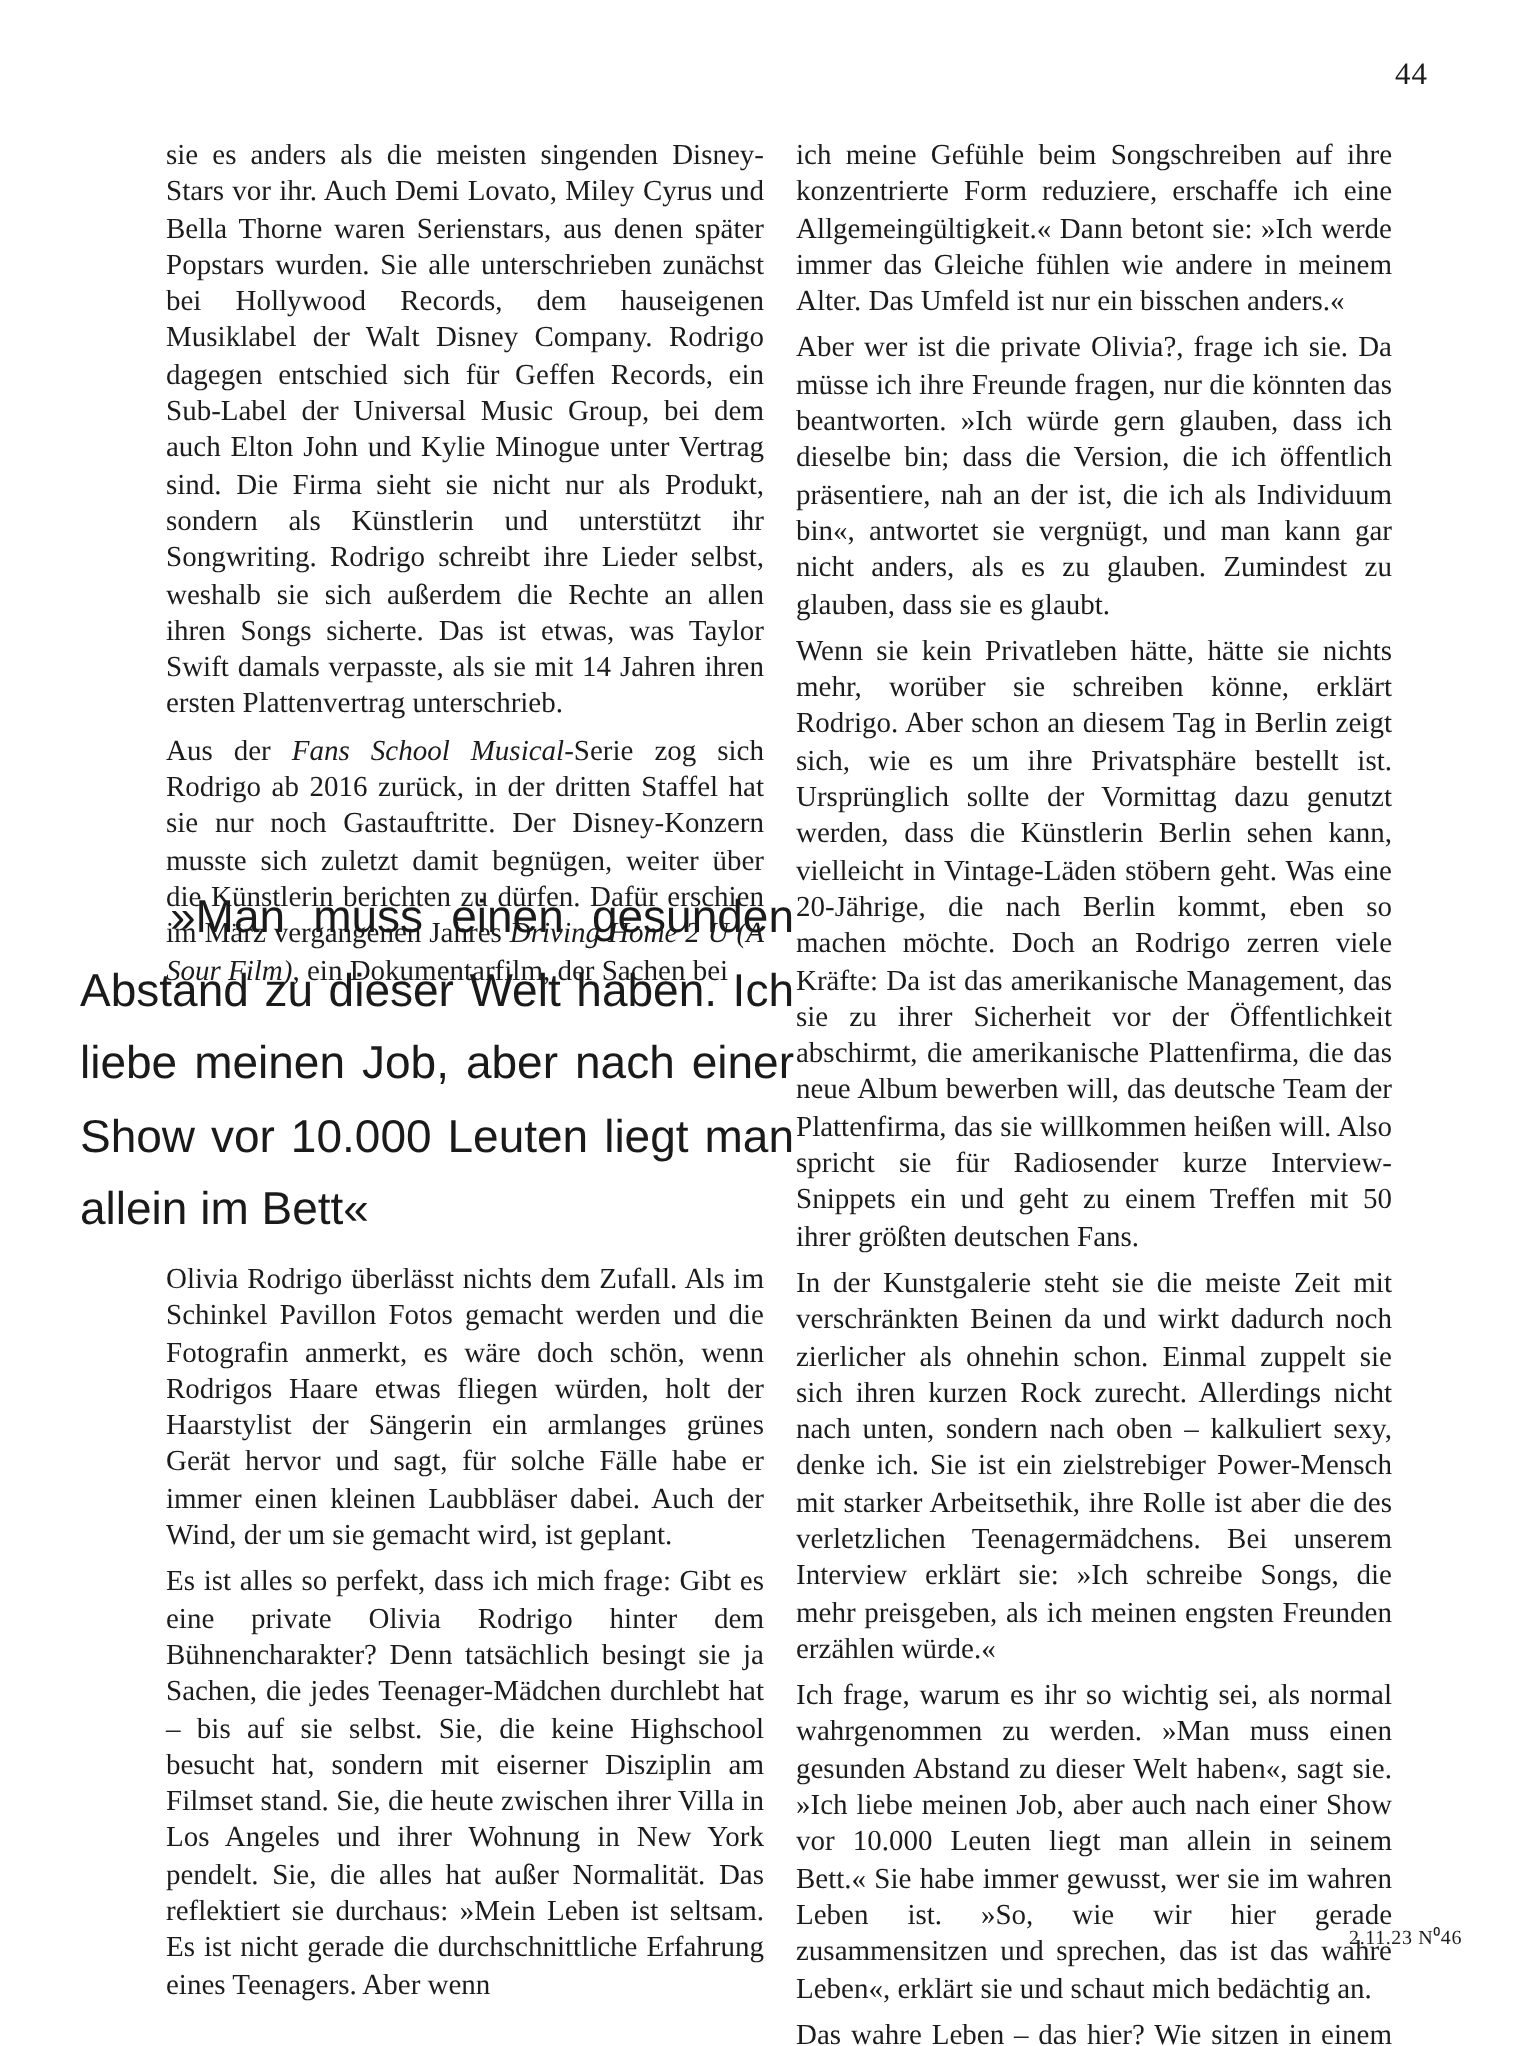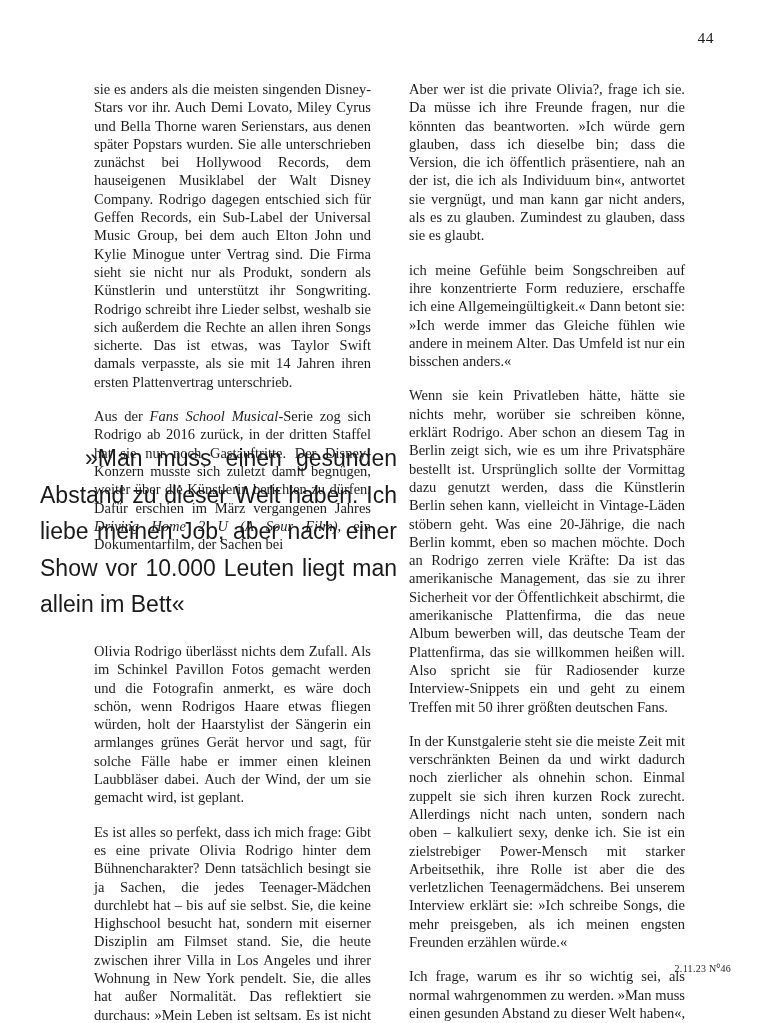--- a/index.html
+++ b/index.html
@@ -24,21 +24,21 @@
     letter-spacing: 0.5px;
   }
   .col {
     position: absolute;
     text-align: justify;
     font-size: 14.5px;
     line-height: 18.3px;
     hyphens: auto;
     -webkit-hyphens: auto;
   }
-  .col p { margin: 16px; }
+  .col p { margin: 5px; }
   .col-left-top    { left: 78px;  top: 64px;  width: 309px; }
   .col-left-bottom { left: 78px;  top: 626px; width: 309px; }
   .col-right       { left: 393px; top: 64px;  width: 308px; }
   .pull-quote {
     position: absolute;
     left: 40px;
     top: 440px;
     width: 357px;
     font-family: "Liberation Sans", sans-serif;
     font-size: 23px;
@@ -68,22 +68,22 @@
     </div>
 
   <div class="pull-quote" lang="de">»Man muss einen gesunden Abstand zu dieser Welt haben. Ich liebe meinen Job, aber nach einer Show vor 10.000 Leuten liegt man allein im Bett«</div>
 
   <div class="col col-left-bottom" lang="de">
       <p><span>Olivia Rodrigo überlässt nichts dem Zufall. Als im Schinkel Pavillon Fotos gemacht werden und die Fotografin anmerkt, es wäre doch schön, wenn Rodrigos Haare etwas fliegen würden, holt der Haarstylist der Sängerin ein armlanges grünes Gerät hervor und sagt, für solche Fälle habe er immer einen kleinen Laubbläser dabei. Auch der Wind, der um sie gemacht wird, ist geplant.</span></p>
       <p><span>Es ist alles so perfekt, dass ich mich frage: Gibt es eine private Olivia Rodrigo hinter dem Bühnencharakter? Denn tatsächlich besingt sie ja Sachen, die jedes Teenager-Mädchen durchlebt hat – bis auf sie selbst. Sie, die keine Highschool besucht hat, sondern mit eiserner Disziplin am Filmset stand. Sie, die heute zwischen ihrer Villa in Los Angeles und ihrer Wohnung in New York pendelt. Sie, die alles hat außer Normalität. Das reflektiert sie durchaus: »Mein Leben ist seltsam. Es ist nicht gerade die durchschnittliche Erfahrung eines Teenagers. Aber wenn</span></p>
     </div>
 
   <div class="col col-right" lang="de">
+      <p><span>ich meine Gefühle beim Songschreiben auf ihre konzentrierte Form reduziere, erschaffe ich eine Allgemeingültigkeit.« Dann betont sie: »Ich werde immer das Gleiche fühlen wie andere in meinem Alter. Das Umfeld ist nur ein bisschen anders.«</span></p>
       <p><span>Aber wer ist die private Olivia?, frage ich sie. Da müsse ich ihre Freunde fragen, nur die könnten das beantworten. »Ich würde gern glauben, dass ich dieselbe bin; dass die Version, die ich öffentlich präsentiere, nah an der ist, die ich als Individuum bin«, antwortet sie vergnügt, und man kann gar nicht anders, als es zu glauben. Zumindest zu glauben, dass sie es glaubt.</span></p>
-      <p><span>ich meine Gefühle beim Songschreiben auf ihre konzentrierte Form reduziere, erschaffe ich eine Allgemeingültigkeit.« Dann betont sie: »Ich werde immer das Gleiche fühlen wie andere in meinem Alter. Das Umfeld ist nur ein bisschen anders.«</span></p>
       <p><span>Wenn sie kein Privatleben hätte, hätte sie nichts mehr, worüber sie schreiben könne, erklärt Rodrigo. Aber schon an diesem Tag in Berlin zeigt sich, wie es um ihre Privatsphäre bestellt ist. Ursprünglich sollte der Vormittag dazu genutzt werden, dass die Künstlerin Berlin sehen kann, vielleicht in Vintage-Läden stöbern geht. Was eine 20-Jährige, die nach Berlin kommt, eben so machen möchte. Doch an Rodrigo zerren viele Kräfte: Da ist das amerikanische Management, das sie zu ihrer Sicherheit vor der Öffentlichkeit abschirmt, die amerikanische Plattenfirma, die das neue Album bewerben will, das deutsche Team der Plattenfirma, das sie willkommen heißen will. Also spricht sie für Radiosender kurze Interview-Snippets ein und geht zu einem Treffen mit 50 ihrer größten deutschen Fans.</span></p>
       <p><span>In der Kunstgalerie steht sie die meiste Zeit mit verschränkten Beinen da und wirkt dadurch noch zierlicher als ohnehin schon. Einmal zuppelt sie sich ihren kurzen Rock zurecht. Allerdings nicht nach unten, sondern nach oben – kalkuliert sexy, denke ich. Sie ist ein zielstrebiger Power-Mensch mit starker Arbeitsethik, ihre Rolle ist aber die des verletzlichen Teenagermädchens. Bei unserem Interview erklärt sie: »Ich schreibe Songs, die mehr preisgeben, als ich meinen engsten Freunden erzählen würde.«</span></p>
       <p><span>Ich frage, warum es ihr so wichtig sei, als normal wahrgenommen zu werden. »Man muss einen gesunden Abstand zu dieser Welt haben«, sagt sie. »Ich liebe meinen Job, aber auch nach einer Show vor 10.000 Leuten liegt man allein in seinem Bett.« Sie habe immer gewusst, wer sie im wahren Leben ist. »So, wie wir hier gerade zusammensitzen und sprechen, das ist das wahre Leben«, erklärt sie und schaut mich bedächtig an.</span></p>
       <p><span>Das wahre Leben – das hier? Wie sitzen in einem Interviewtermin, der künstlichsten Gesprächssituation, die es geben kann. Hinter dem Vorhang lauschen ihr PR-Team und ihr Manager, der sie nun auch schon zum Gehen ermahnt. Sie will normal sein, aber ihre Lebensrealität lässt das gar nicht zu.</span></p>
     </div>
 
   <div class="footer">2.11.23 N⁰46</div>
 </div>
 
 </body></html>

